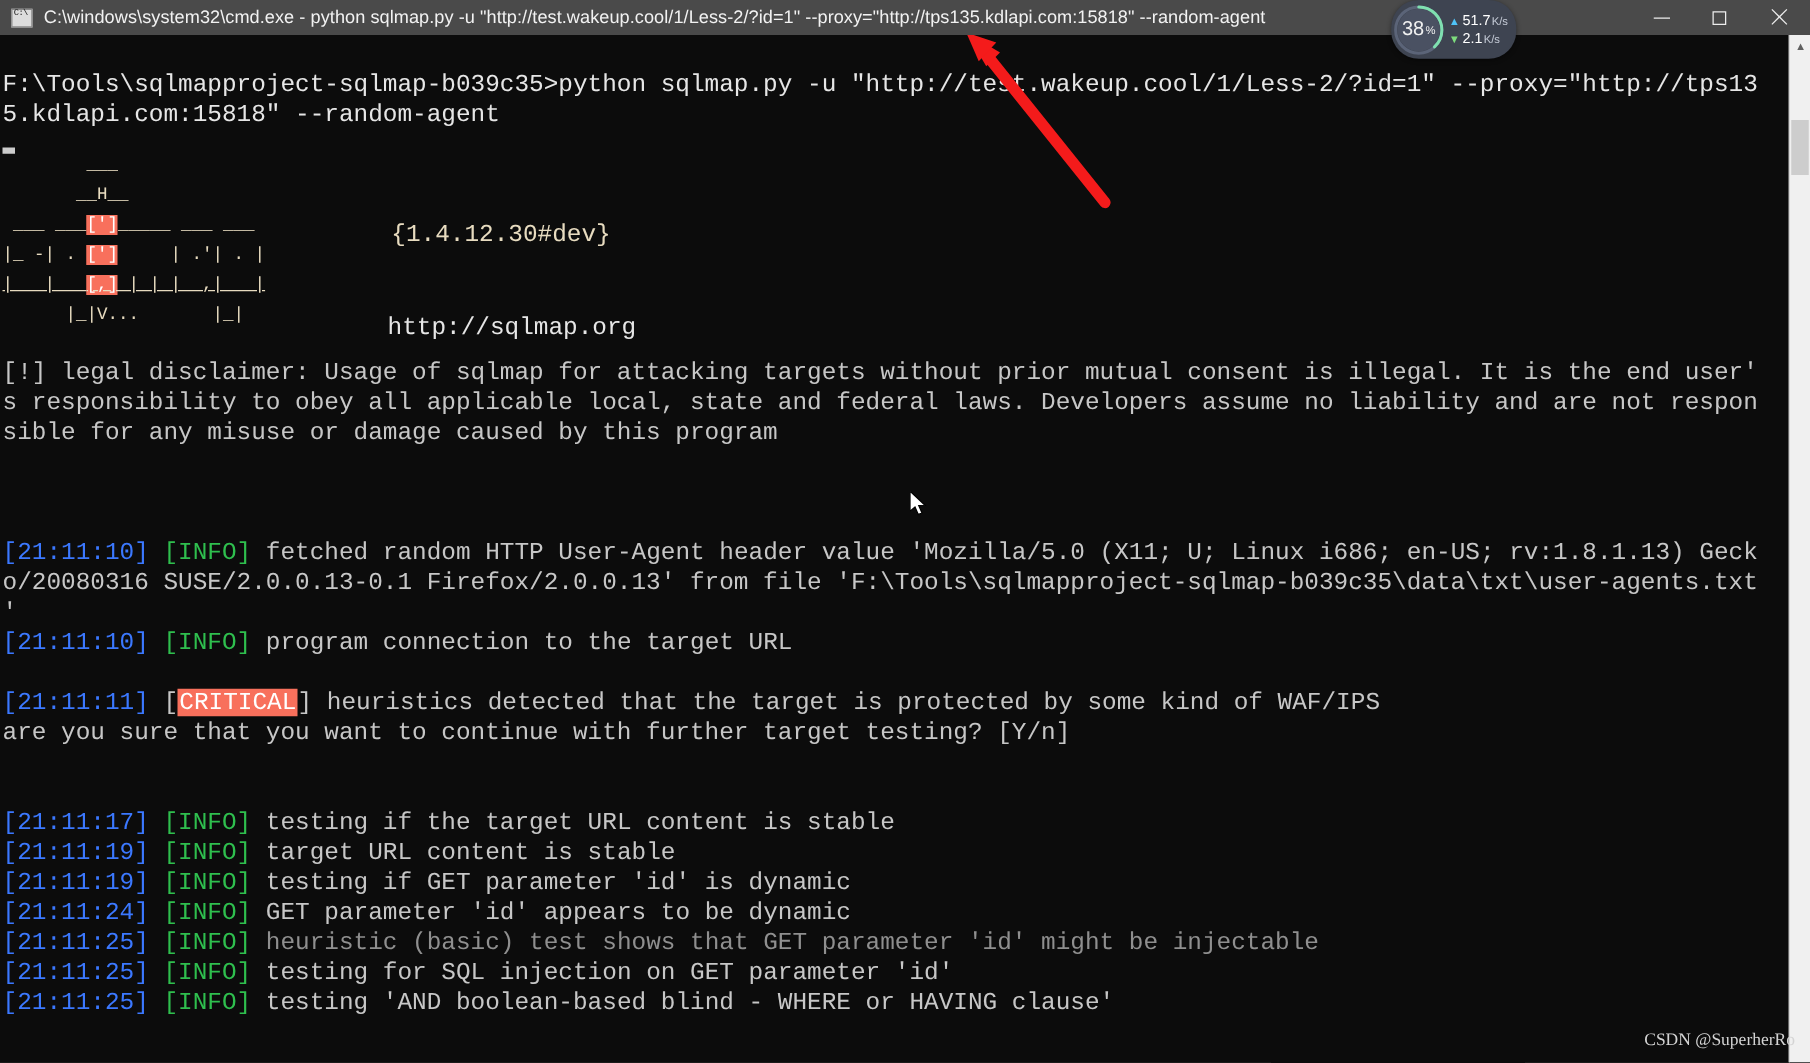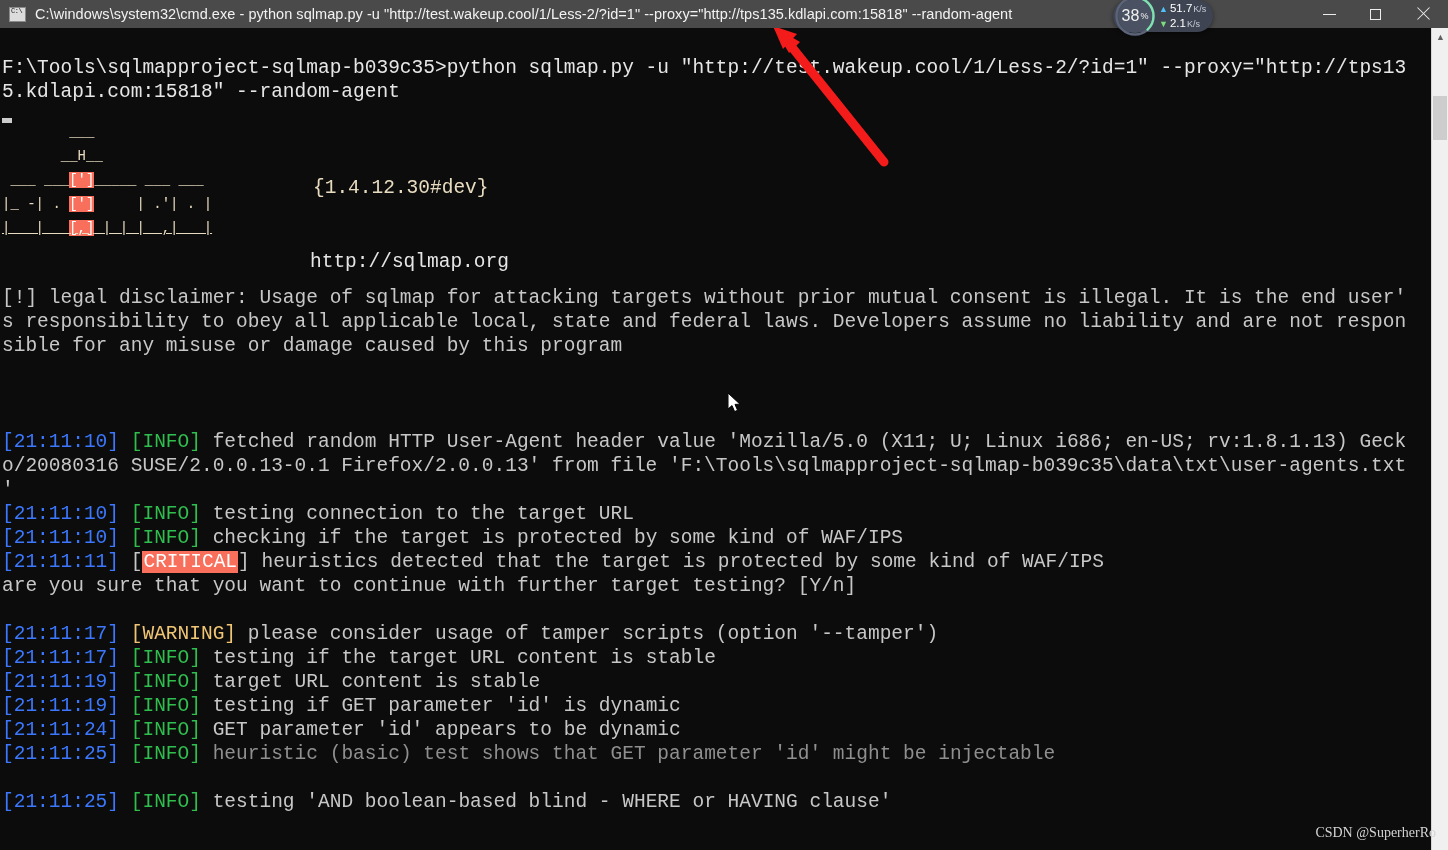--- a/index.html
+++ b/index.html
@@ -160,21 +160,21 @@
     top: 0; left: 0;
     width: 1448px; height: 850px;
     pointer-events: none;
     z-index: 30;
   }
 
   
   .netwidget {
     position: absolute;
     top: 0px; left: 1113px;
-    width: 100px; height: 32px;
+    width: 100px; height: 47px;
     background: #3e4451;
     border-radius: 22px;
     display: flex;
     align-items: center;
     z-index: 50;
     box-shadow: 0 1px 4px rgba(0,0,0,0.45);
   }
   .gauge {
     position: relative;
     width: 42px; height: 42px;
@@ -286,44 +286,44 @@
     <div class="t-line c-white" style="top:28px;">F:\Tools\sqlmapproject-sqlmap-b039c35&gt;python sqlmap.py -u "http://test.wakeup.cool/1/Less-2/?id=1" --proxy="http://tps13</div>
     <div class="t-line c-white" style="top:52px;">5.kdlapi.com:15818" --random-agent</div>
 
     <div class="caret" style="top:90px; left:2px;"></div>
 
     <div class="banner" style="top:92px;"><span>        ___</span></div>
     <div class="banner" style="top:116px;"><span>       __H__</span></div>
     <div class="banner" style="top:140px;"> ___ ___<span class="hl">[']</span>_____ ___ ___</div>
     <div class="banner" style="top:164px;">|_ -| . <span class="hl">[']</span>     | .'| . |</div>
     <div class="banner" style="top:188px;text-decoration:underline;">|___|_  <span class="hl">[,]</span>_|_|_|__,|  _|</div>
+    <div class="banner" style="top:212px;"><span>      |_|V...       |_|   </span></div>
 
     <div class="t-line c-banner" style="top:148px; left:313px;">{1.4.12.30#dev}</div>
     <div class="t-line c-white" style="top:222px; left:310px;">http://sqlmap.org</div>
 
     <div class="t-line c-grey" style="top:258px;">[!] legal disclaimer: Usage of sqlmap for attacking targets without prior mutual consent is illegal. It is the end user'</div>
     <div class="t-line c-grey" style="top:282px;">s responsibility to obey all applicable local, state and federal laws. Developers assume no liability and are not respon</div>
     <div class="t-line c-grey" style="top:306px;text-align:right;">sible for any misuse or damage caused by this program</div>
 
 
     <div class="t-line" style="top:402px;"><span class="c-blue">[21:11:10]</span> <span class="c-green">[INFO]</span><span class="c-grey"> fetched random HTTP User-Agent header value 'Mozilla/5.0 (X11; U; Linux i686; en-US; rv:1.8.1.13) Geck</span></div>
     <div class="t-line c-grey" style="top:426px;">o/20080316 SUSE/2.0.0.13-0.1 Firefox/2.0.0.13' from file 'F:\Tools\sqlmapproject-sqlmap-b039c35\data\txt\user-agents.txt</div>
     <div class="t-line c-grey" style="top:450px;">'</div>
 
-    <div class="t-line" style="top:474px;"><span class="c-blue">[21:11:10]</span> <span class="c-green">[INFO]</span><span class="c-grey"> testing connection to the target URL</span></div>
-    <div class="t-line" style="top:498px;"><span class="c-blue">[21:11:10]</span> <span class="c-green">[INFO]</span><span class="c-grey"> checking if the target is protected by some kind of WAF/IPS</span></div>
+    <div class="t-line" style="top:474px;"><span class="c-blue">[21:11:10]</span> <span class="c-green">[INFO]</span><span class="c-grey"> program connection to the target URL</span></div>
     <div class="t-line" style="top:522px;"><span class="c-blue">[21:11:11]</span> <span class="c-grey">[</span><span class="badge-critical">CRITICAL</span><span class="c-grey">]</span><span class="c-grey"> heuristics detected that the target is protected by some kind of WAF/IPS</span></div>
     <div class="t-line c-grey" style="top:546px;">are you sure that you want to continue with further target testing? [Y/n]</div>
 
-    <div class="t-line" style="top:594px;"><span class="c-blue">[21:11:17]</span> <span class="c-yellow">[WARNING]</span><span class="c-grey"> please consider usage of tamper scripts (option '--tamper')</span></div>
     <div class="t-line" style="top:618px;"><span class="c-blue">[21:11:17]</span> <span class="c-green">[INFO]</span><span class="c-grey"> testing if the target URL content is stable</span></div>
     <div class="t-line" style="top:642px;"><span class="c-blue">[21:11:19]</span> <span class="c-green">[INFO]</span><span class="c-grey"> target URL content is stable</span></div>
     <div class="t-line" style="top:666px;"><span class="c-blue">[21:11:19]</span> <span class="c-green">[INFO]</span><span class="c-grey"> testing if GET parameter 'id' is dynamic</span></div>
     <div class="t-line" style="top:690px;"><span class="c-blue">[21:11:24]</span> <span class="c-green">[INFO]</span><span class="c-grey"> GET parameter 'id' appears to be dynamic</span></div>
     <div class="t-line" style="top:714px;"><span class="c-blue">[21:11:25]</span> <span class="c-green">[INFO]</span><span class="c-dim"> heuristic (basic) test shows that GET parameter 'id' might be injectable</span></div>
+    <div class="t-line" style="top:738px;"><span class="c-blue">[21:11:25]</span> <span class="c-green">[INFO]</span><span class="c-grey"> testing for SQL injection on GET parameter 'id'</span></div>
     <div class="t-line" style="top:762px;"><span class="c-blue">[21:11:25]</span> <span class="c-green">[INFO]</span><span class="c-grey"> testing 'AND boolean-based blind - WHERE or HAVING clause'</span></div>
   </div>
 
   <div class="scrollbar">
     <div class="sb-arrow">▲</div>
     <div class="sb-thumb"></div>
   </div>
 
   <svg class="mouse-cursor" width="16" height="22" viewBox="0 0 16 22">
     <polygon points="0,0 0,16 4,12.6 6.6,18.6 9.6,17.3 7,11.4 12,11.2" fill="#ffffff" stroke="#000000" stroke-width="1"></polygon>

